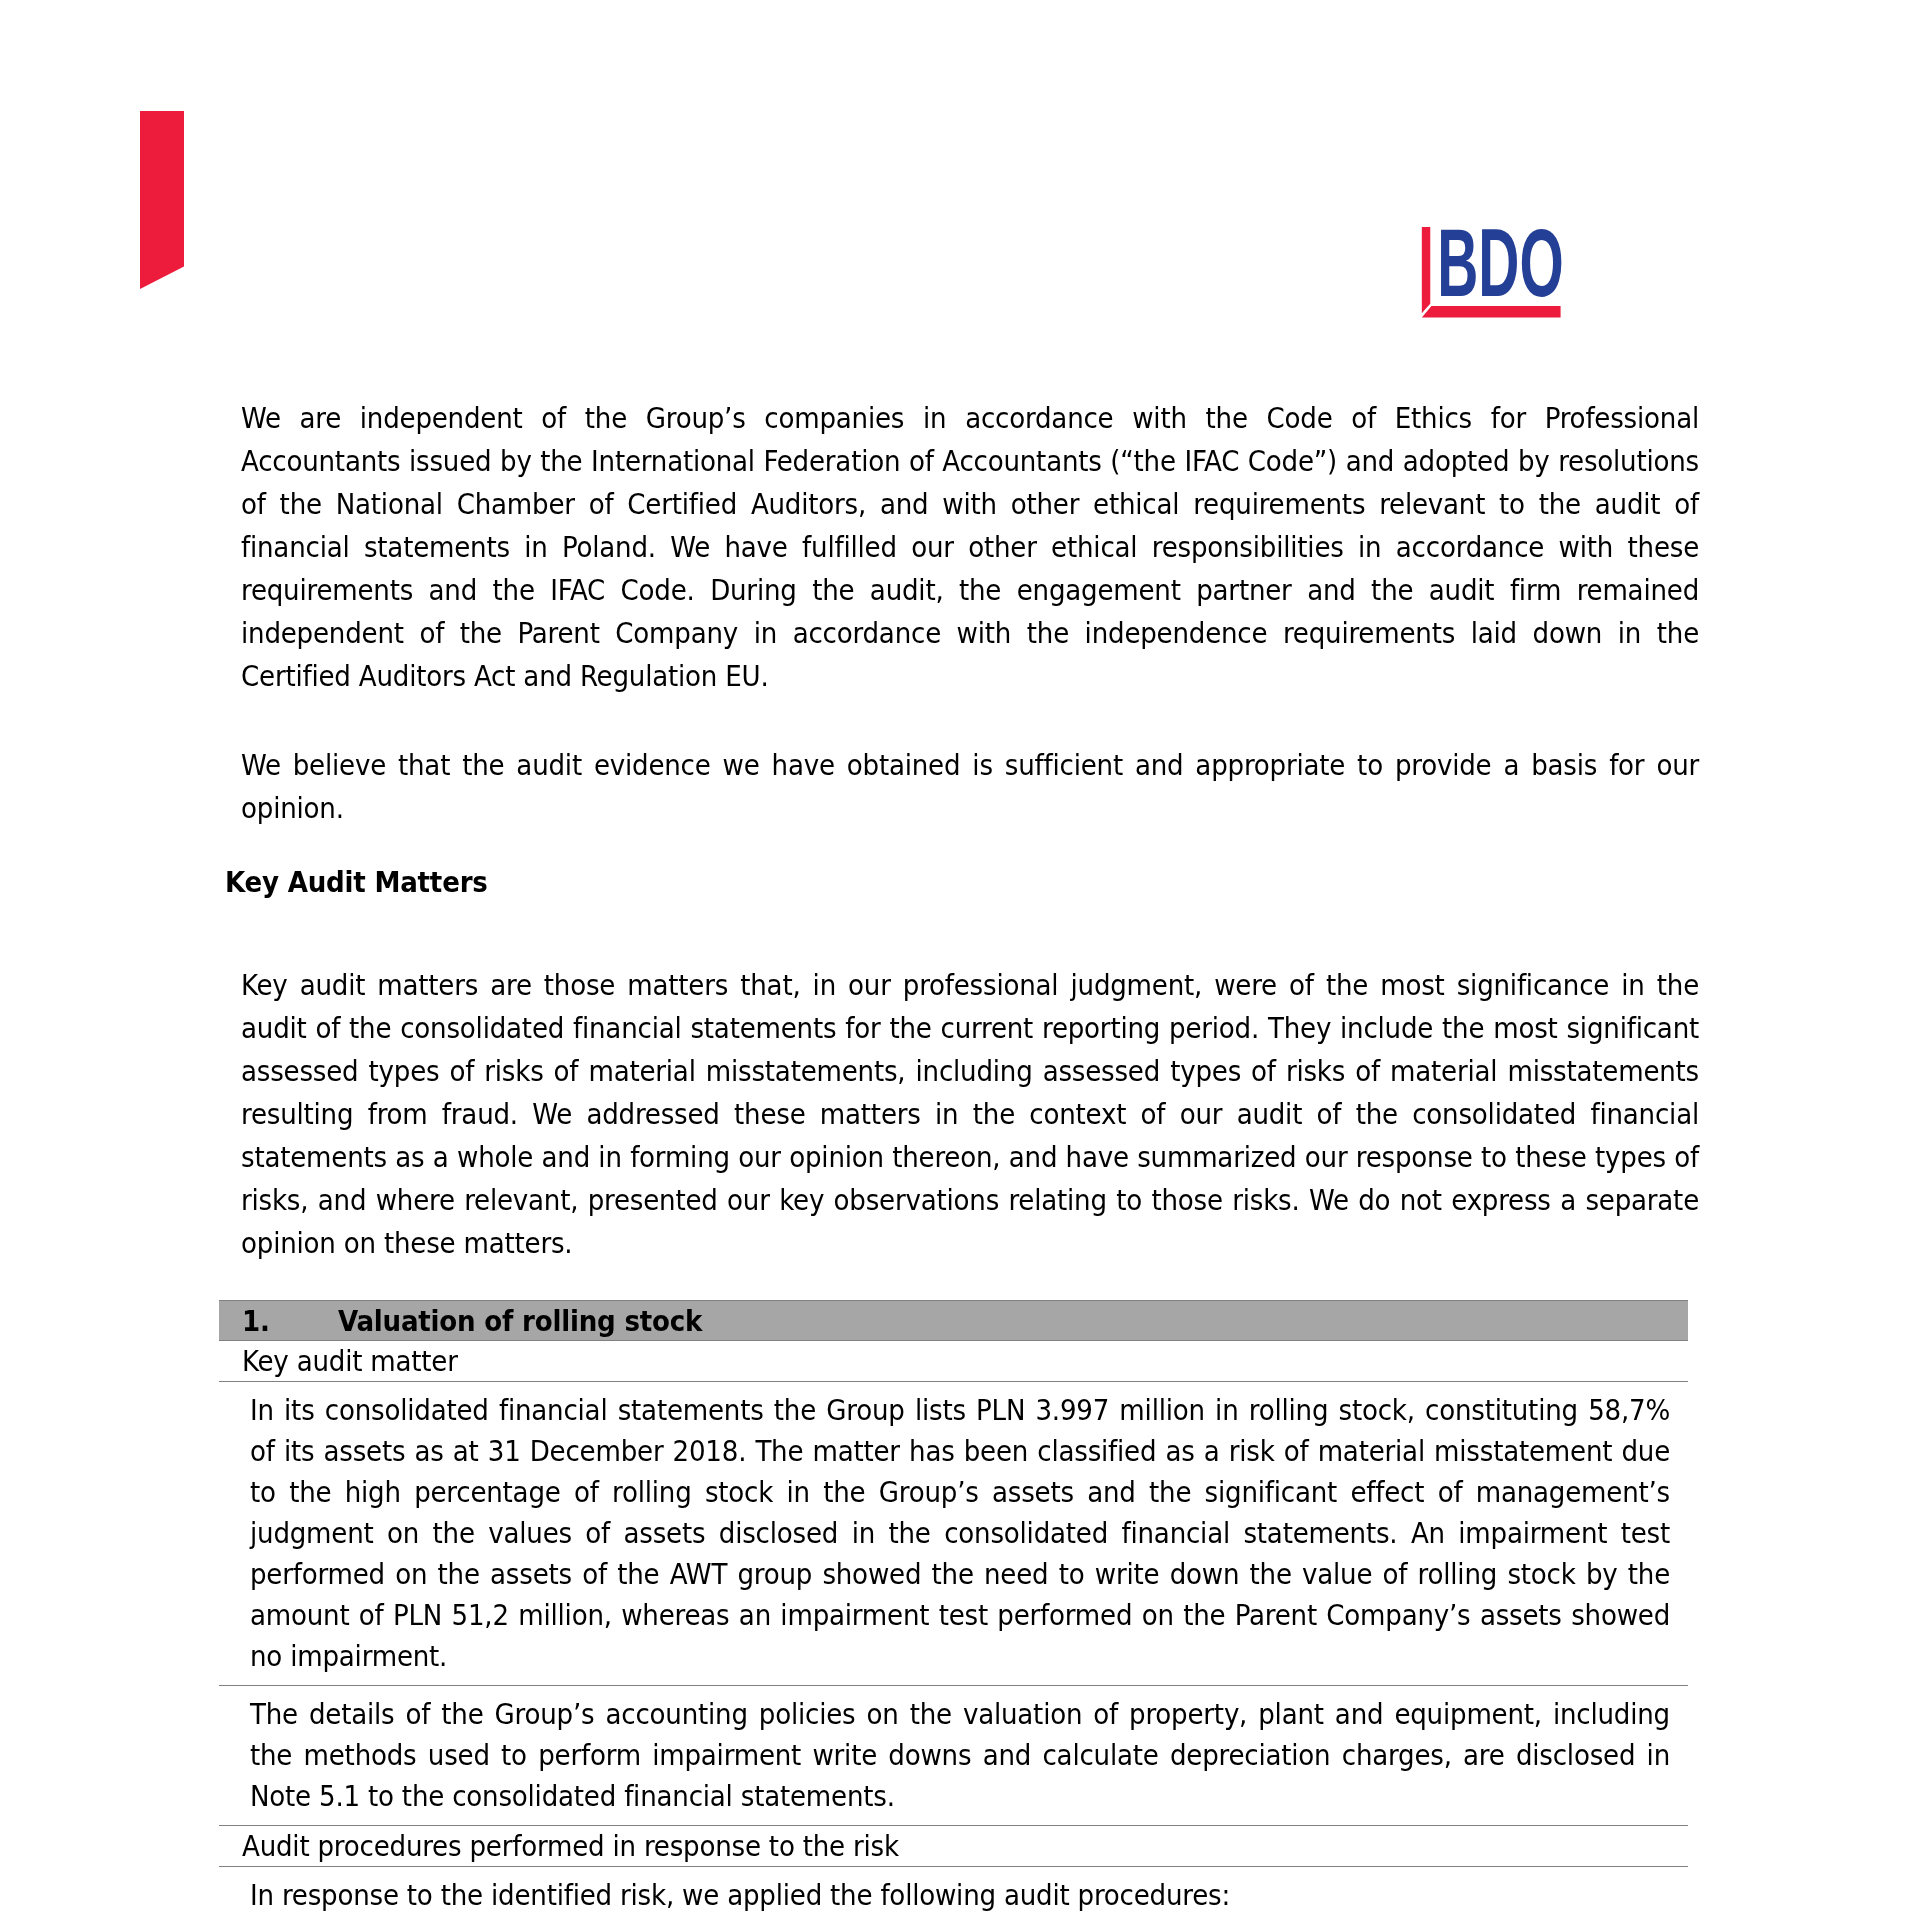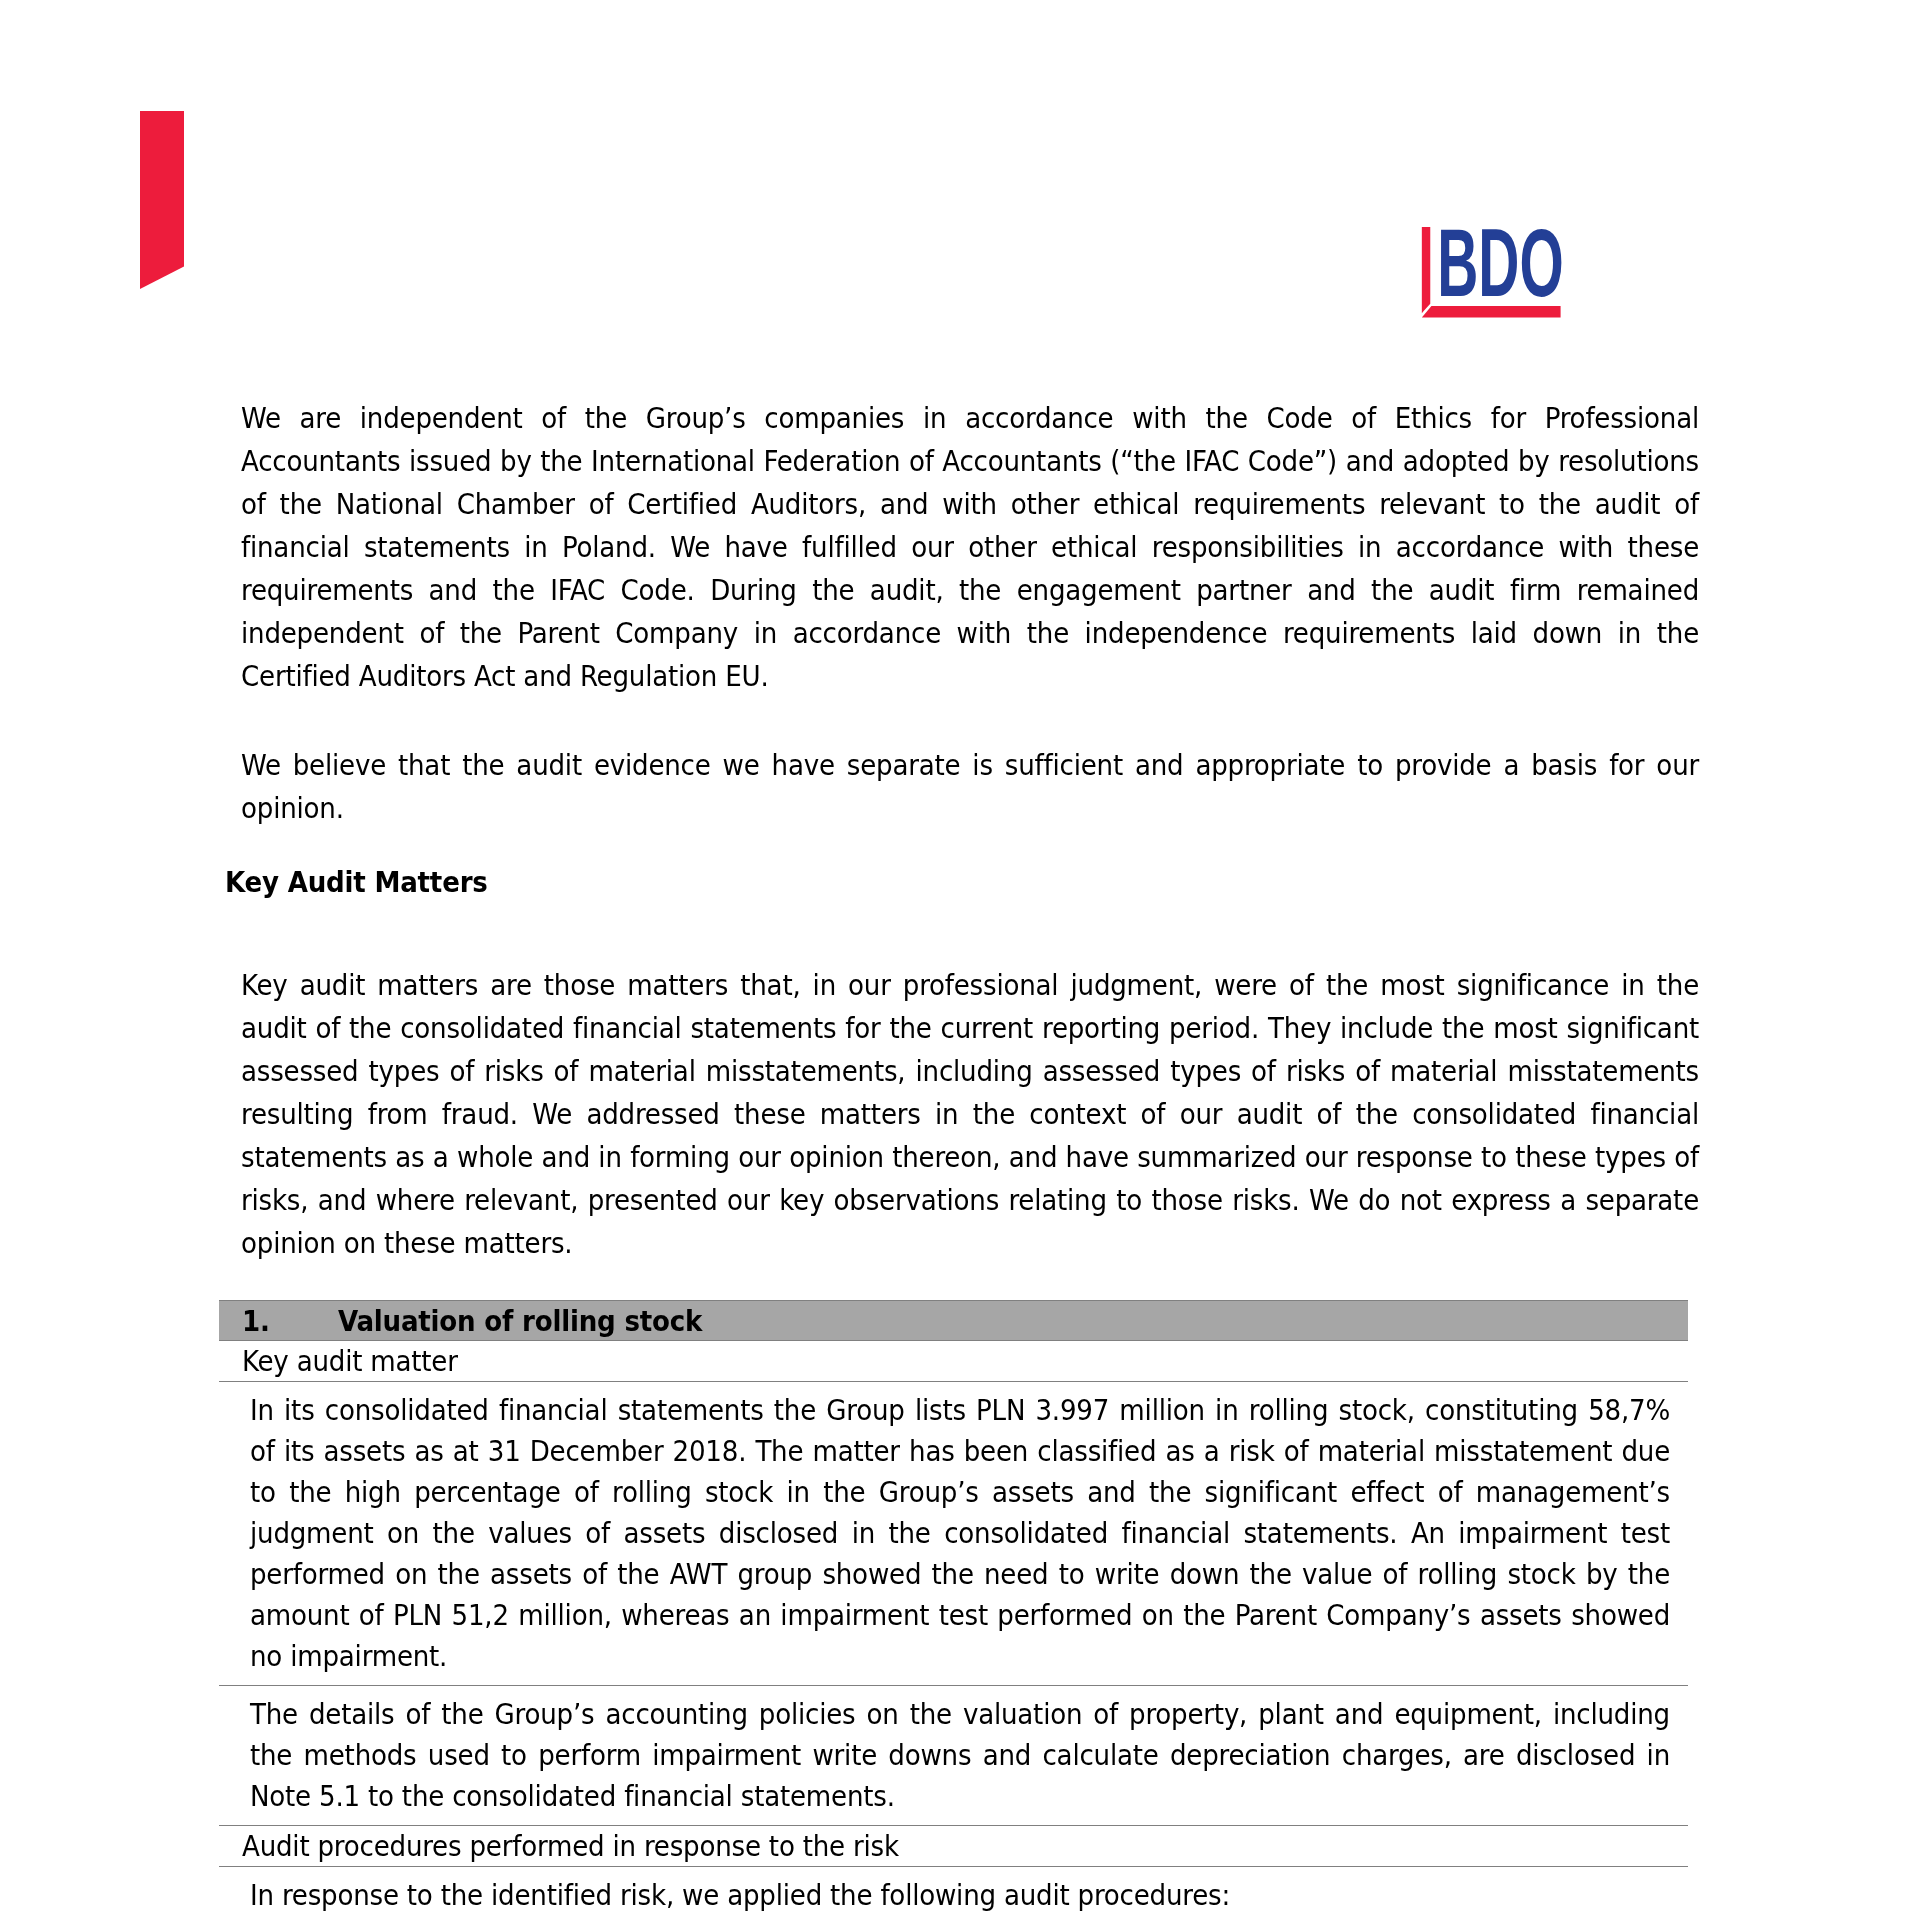--- a/index.html
+++ b/index.html
@@ -33,21 +33,21 @@
 <svg id="logo" viewBox="0 0 700 240">
   <g>
     <polygon points="0,0 22,0 22,200 6,218 0,225" fill="#ed1c3c"></polygon>
     <polygon points="25,206 362,206 362,236 0,236" fill="#ed1c3c"></polygon>
   </g>
   <text x="40" y="180" font-family="Liberation Sans, sans-serif" font-weight="bold" font-size="250" fill="#233f96" textLength="330" lengthAdjust="spacingAndGlyphs">BDO</text>
 </svg>
 
 <p class="para" style="top:381px;">We are independent of the Group’s companies in accordance with the Code of Ethics for Professional Accountants issued by the International Federation of Accountants (“the IFAC Code”) and adopted by resolutions of the National Chamber of Certified Auditors, and with other ethical requirements relevant to the audit of financial statements in Poland. We have fulfilled our other ethical responsibilities in accordance with these requirements and the IFAC Code. During the audit, the engagement partner and the audit firm remained independent of the Parent Company in accordance with the independence requirements laid down in the Certified Auditors Act and Regulation EU.</p>
 
-<p class="para" style="top:728px;">We believe that the audit evidence we have separate is sufficient and appropriate to provide a basis for our opinion.</p>
+<p class="para" style="top:728px;">We believe that the audit evidence we have obtained is sufficient and appropriate to provide a basis for our opinion.</p>
 
 <h2 class="heading" style="top:861px;">Key Audit Matters</h2>
 
 <p class="para" style="top:948px;">Key audit matters are those matters that, in our professional judgment, were of the most significance in the audit of the consolidated financial statements for the current reporting period. They include the most significant assessed types of risks of material misstatements, including assessed types of risks of material misstatements resulting from fraud. We addressed these matters in the context of our audit of the consolidated financial statements as a whole and in forming our opinion thereon, and have summarized our response to these types of risks, and where relevant, presented our key observations relating to those risks. We do not express a separate opinion on these matters.</p>
 
 <div id="table">
   <div class="t-head">
     <span class="num">1.</span>
     <span>Valuation of rolling stock</span>
   </div>

